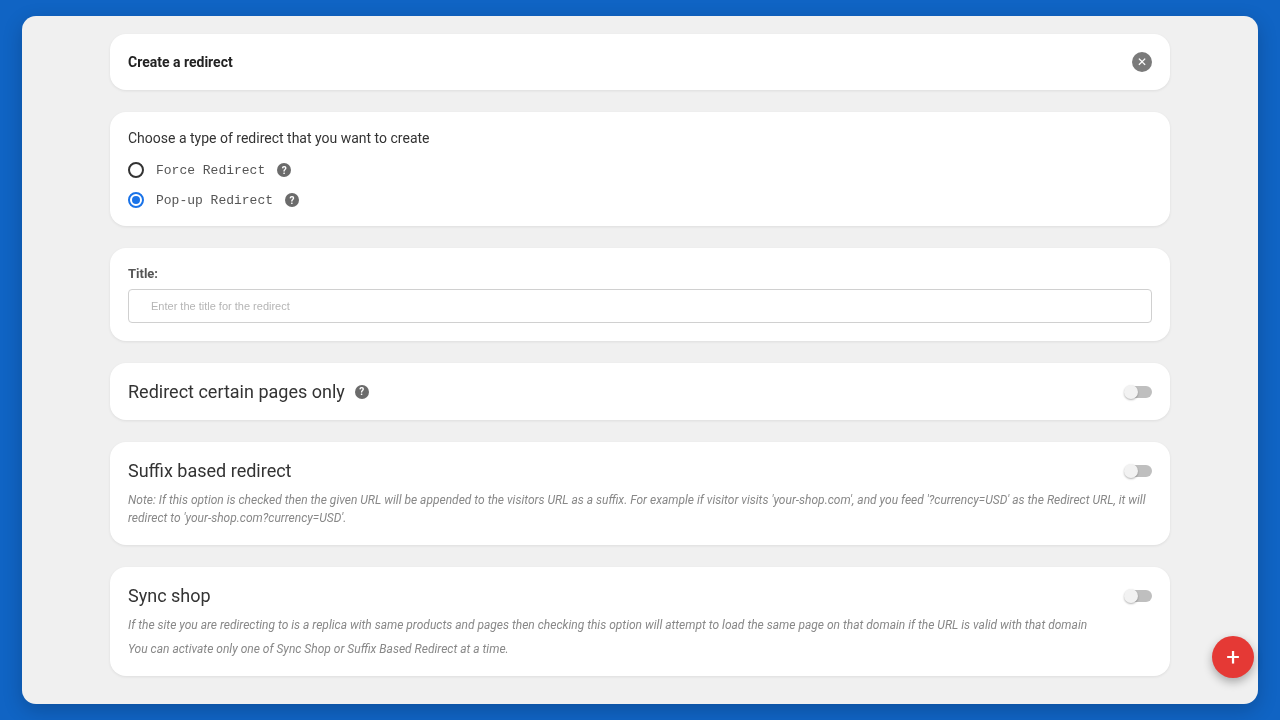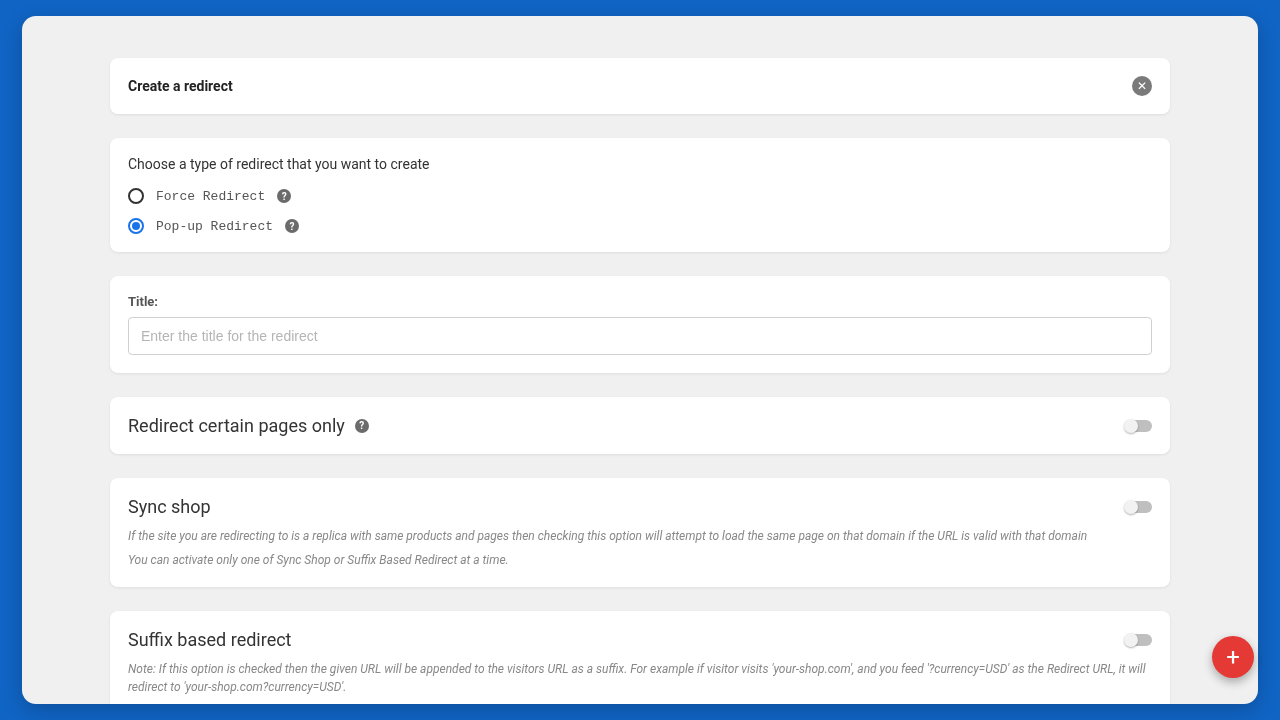--- a/index.html
+++ b/index.html
@@ -18,25 +18,24 @@
     right: 22px;
     bottom: 16px;
     background: #f0f0f0;
     border-radius: 14px;
     padding: 18px 88px 20px 88px;
     overflow: hidden;
     box-shadow: 0 6px 20px rgba(0,0,0,0.2);
   }
   .card {
     background: #ffffff;
-    border-radius: 8px;
+    border-radius: 16px;
     box-shadow: 0 1px 3px rgba(0,0,0,0.08);
     padding: 18px 18px;
     margin-bottom: 22px;
-    margin-top: 24px;
   }
   .header-card {
     display: flex;
     align-items: center;
     justify-content: space-between;
     padding: 18px 18px;
   }
   .header-title {
     font-size: 14px;
     font-weight: 700;
@@ -111,22 +110,22 @@
   .field-label {
     font-size: 13px;
     color: #555;
     margin-bottom: 8px;
     font-weight: bold;
   }
   .text-input {
     width: 100%;
     border: 1px solid #d0d0d0;
     border-radius: 4px;
-    padding: 10px 12px;
-    font-size: 14px;
+    padding: 10px 22px;
+    font-size: 11px;
     color: #333;
     outline: none;
   }
   .text-input::placeholder { color: #b5b5b5; }
   .toggle-card {
     display: flex;
     flex-direction: column;
   }
   .toggle-row {
     display: flex;
@@ -227,38 +226,38 @@
   <div class="card toggle-card">
     <div class="toggle-row">
       <div class="toggle-left">
         <div class="toggle-title">Redirect certain pages only</div>
         <div class="help-icon">?</div>
       </div>
       <div class="toggle"></div>
     </div>
   </div>
 
+  <div class="card toggle-card">
+    <div class="toggle-row">
+      <div class="toggle-left">
+        <div class="toggle-title">Suffix based redirect</div>
+      </div>
+      <div class="toggle"></div>
+    </div>
+    <div class="note">Note: If this option is checked then the given URL will be appended to the visitors URL as a suffix. For example if visitor visits 'your-shop.com', and you feed '?currency=USD' as the Redirect URL, it will redirect to 'your-shop.com?currency=USD'.</div>
+  </div>
+
   <div class="card toggle-card" style="margin-bottom:0;">
     <div class="toggle-row">
       <div class="toggle-left">
         <div class="toggle-title">Sync shop</div>
       </div>
       <div class="toggle"></div>
     </div>
     <div class="note">If the site you are redirecting to is a replica with same products and pages then checking this option will attempt to load the same page on that domain if the URL is valid with that domain</div>
     <div class="note-line">You can activate only one of Sync Shop or Suffix Based Redirect at a time.</div>
   </div>
 
-  <div class="card toggle-card">
-    <div class="toggle-row">
-      <div class="toggle-left">
-        <div class="toggle-title">Suffix based redirect</div>
-      </div>
-      <div class="toggle"></div>
-    </div>
-    <div class="note">Note: If this option is checked then the given URL will be appended to the visitors URL as a suffix. For example if visitor visits 'your-shop.com', and you feed '?currency=USD' as the Redirect URL, it will redirect to 'your-shop.com?currency=USD'.</div>
-  </div>
-
 </div>
 
 <div class="fab">
   <span>+</span>
 </div>
 
 </body></html>

